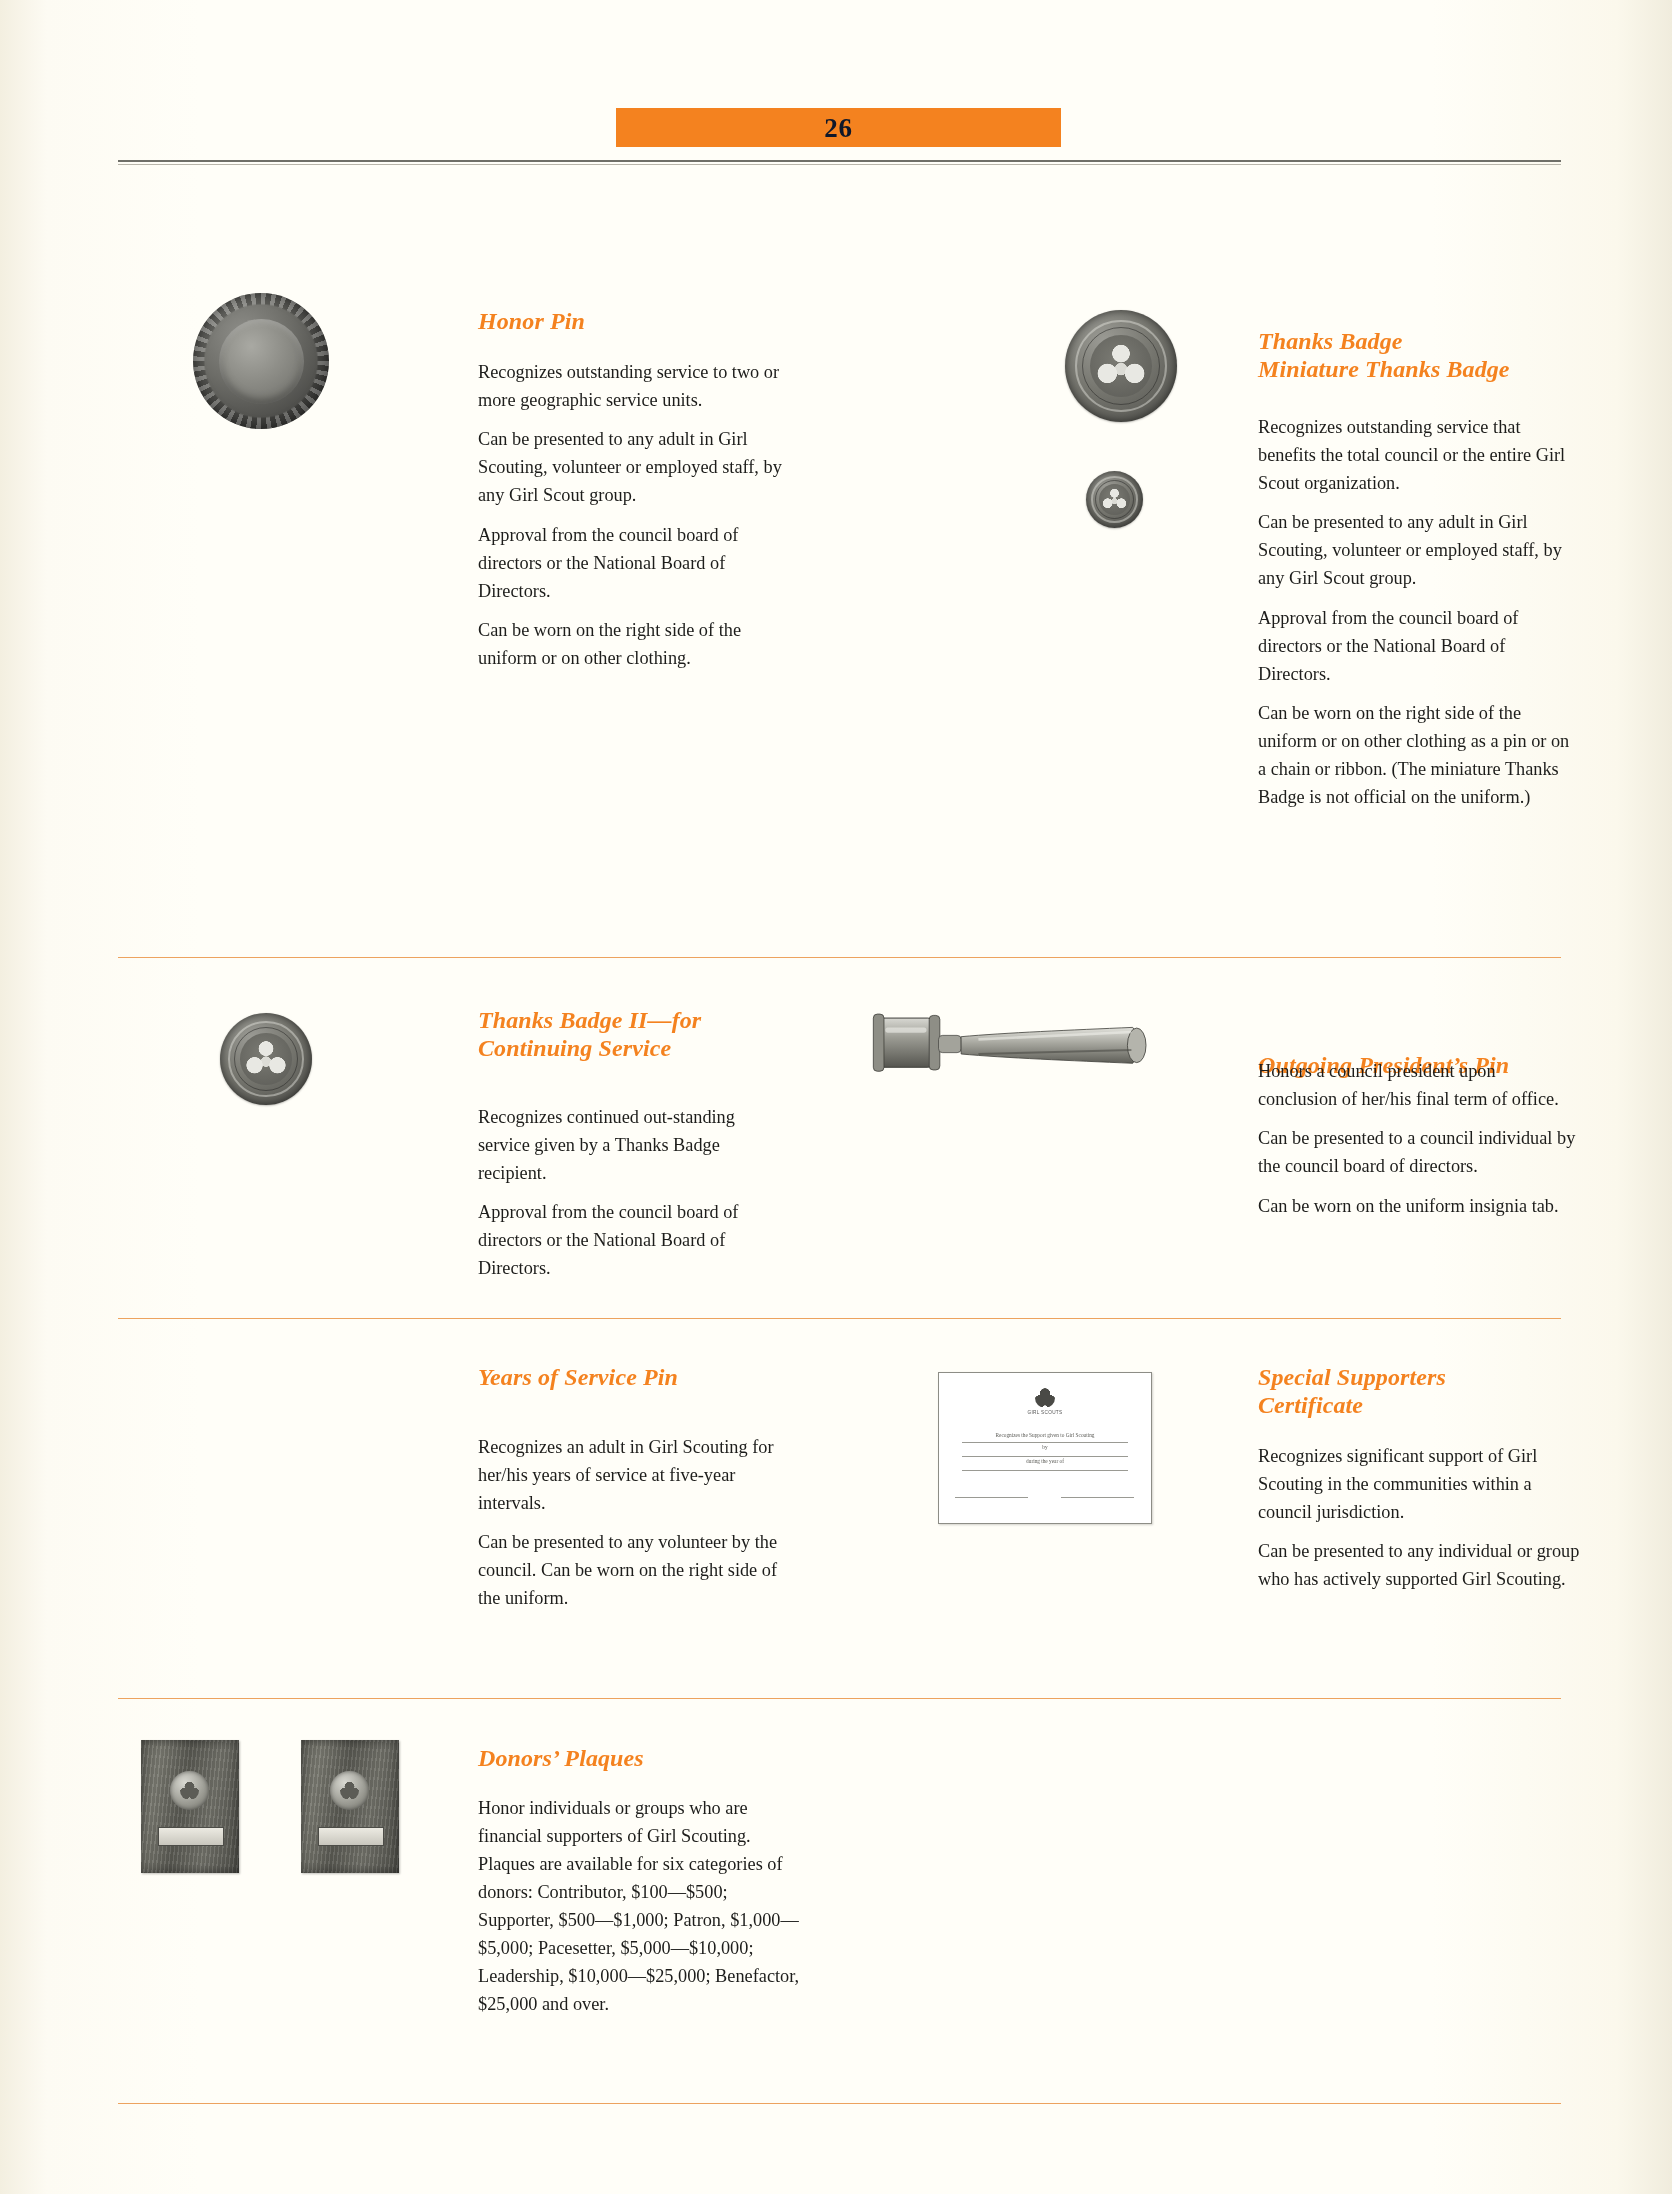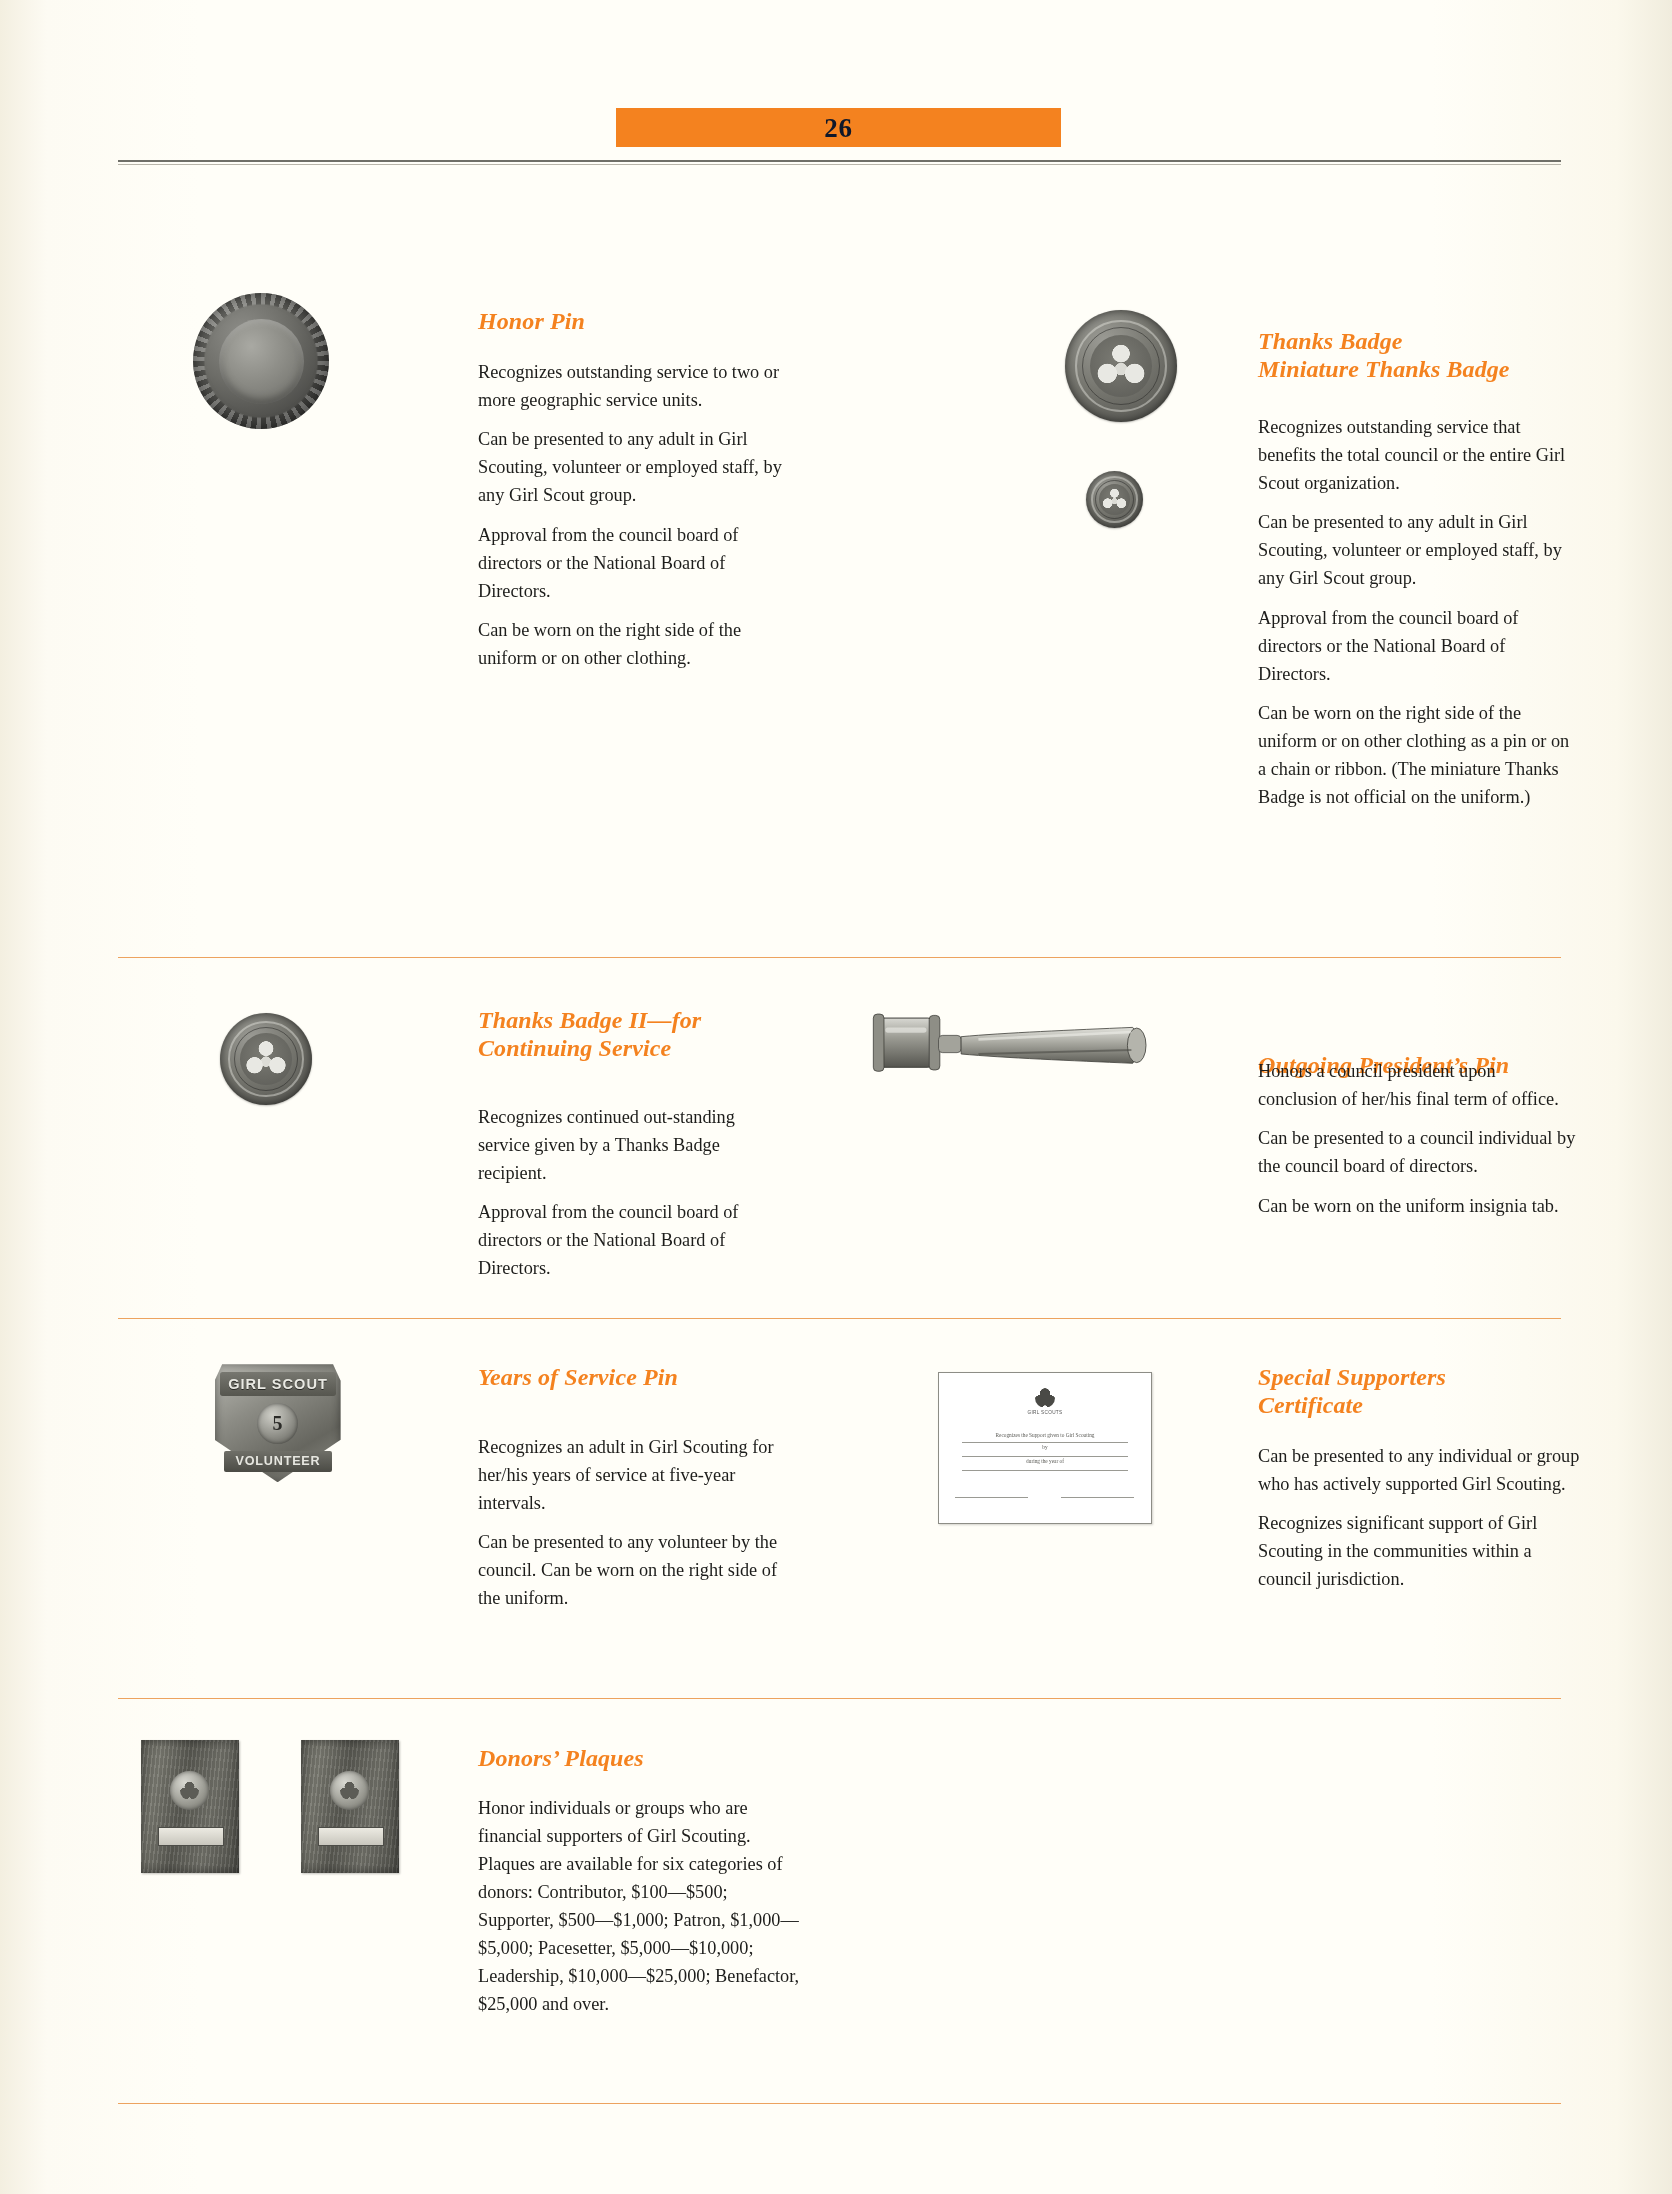--- a/index.html
+++ b/index.html
@@ -415,26 +415,20 @@
     <div class="heading" style="left:1258px; top:1006px; width:359px;margin-top:45px;">Outgoing President’s Pin</div>
 
     <div class="body-text" style="left:1258px; top:1057px; width:319px;">
       <p>Honors a council president upon conclusion of her/his final term of office.</p>
       <p>Can be presented to a council individual by the council board of directors.</p>
       <p>Can be worn on the uniform insignia tab.</p>
     </div>
 
     <div class="divider" style="left:118px; top:1318px; width:1443px;"></div>
 
-    <div class="art yos-pin" style="left:200px; top:1359px;">
-      <div class="yos-body"></div>
-      <div class="yos-top-band">GIRL SCOUT</div>
-      <div class="yos-circle">5</div>
-      <div class="yos-bottom-band">VOLUNTEER</div>
-    </div>
 
     <div class="heading" style="left:478px; top:1363px; width:313px;">Years of Service Pin</div>
 
     <div class="body-text" style="left:478px; top:1414px; width:319px;margin-top:19px;">
       <p>Recognizes an adult in Girl Scouting for her/his years of service at five-year intervals.</p>
       <p>Can be presented to any volunteer by the council. Can be worn on the right side of the uniform.</p>
     </div>
 
     <div class="art certificate" style="left:938px; top:1372px;">
       <div class="cert-logo"></div>
@@ -446,22 +440,22 @@
       <div class="cert-text" style="top:85px; font-size:5.3px;">during the year of</div>
       <div class="cert-line" style="left:22.6px; top:97px; width:166px;"></div>
       <div class="cert-line" style="left:16px; top:124px; width:73px;"></div>
       <div class="cert-line" style="left:122px; top:124px; width:73px;"></div>
     </div>
 
     <div class="heading" style="left:1258px; top:1363px; width:346px;">Special Supporters</div>
     <div class="heading" style="left:1258px; top:1391px; width:346px;">Certificate</div>
 
     <div class="body-text" style="left:1258px; top:1442px; width:326px;">
+      <p>Recognizes significant support of Girl Scouting in the communities within a council jurisdiction.</p>
       <p>Can be presented to any individual or group who has actively supported Girl Scouting.</p>
-      <p>Recognizes significant support of Girl Scouting in the communities within a council jurisdiction.</p>
     </div>
 
     <div class="divider" style="left:118px; top:1698px; width:1443px;"></div>
 
     <div class="plaque" style="left:141px; top:1740px;">
       <div class="plaque-grain"></div>
       <div class="plaque-medal"></div>
       <div class="plaque-plate"></div>
     </div>
     <div class="plaque" style="left:301px; top:1740px;">

